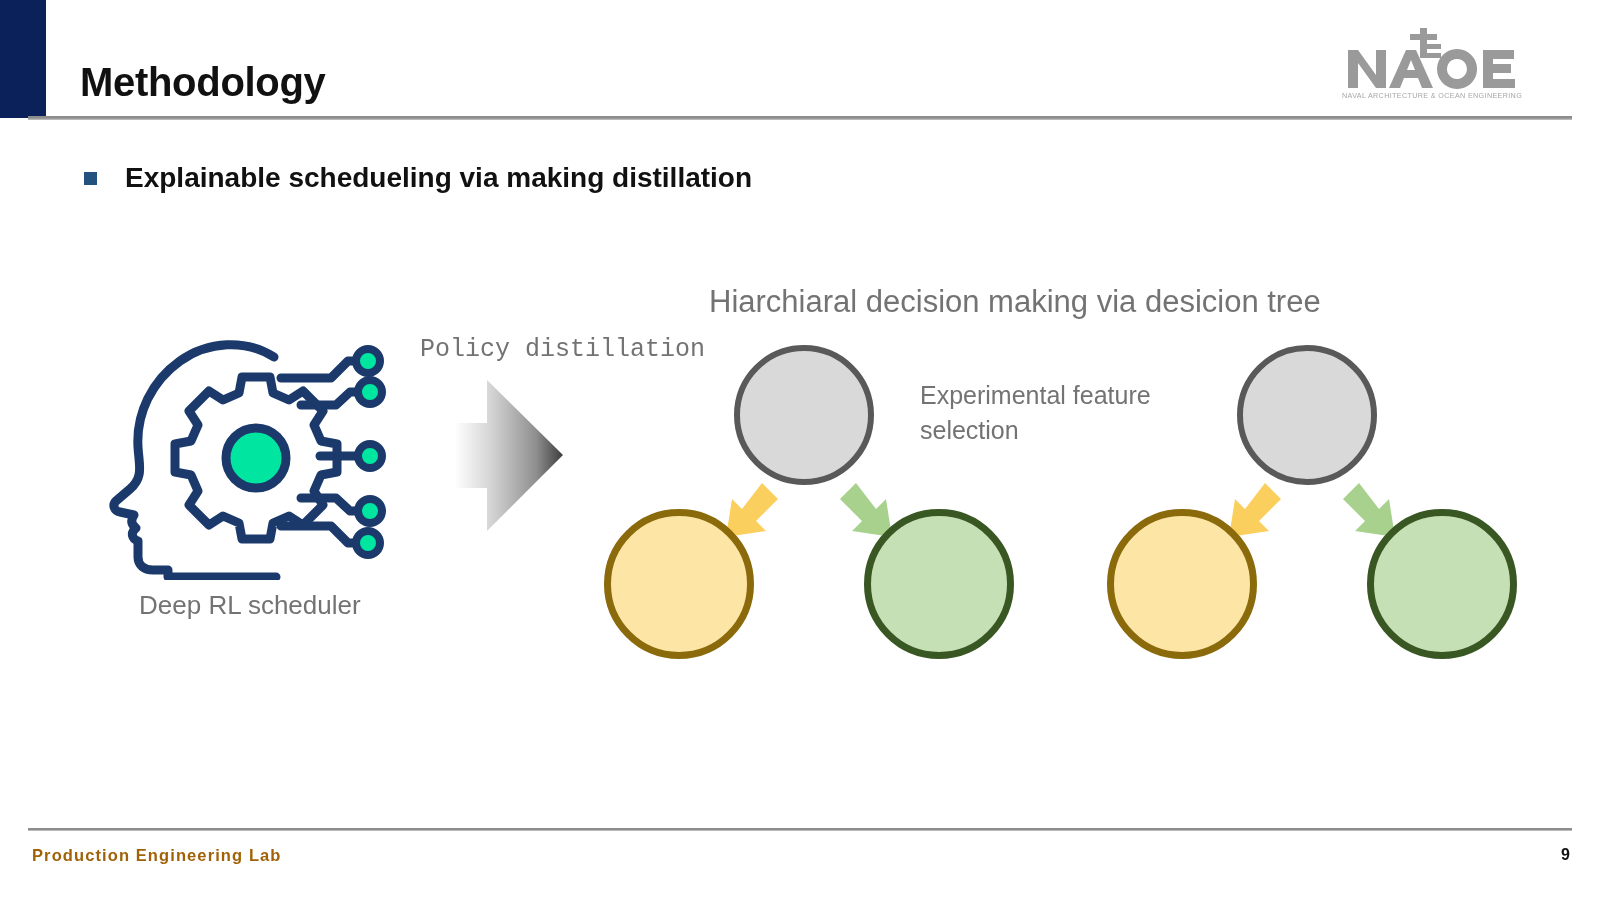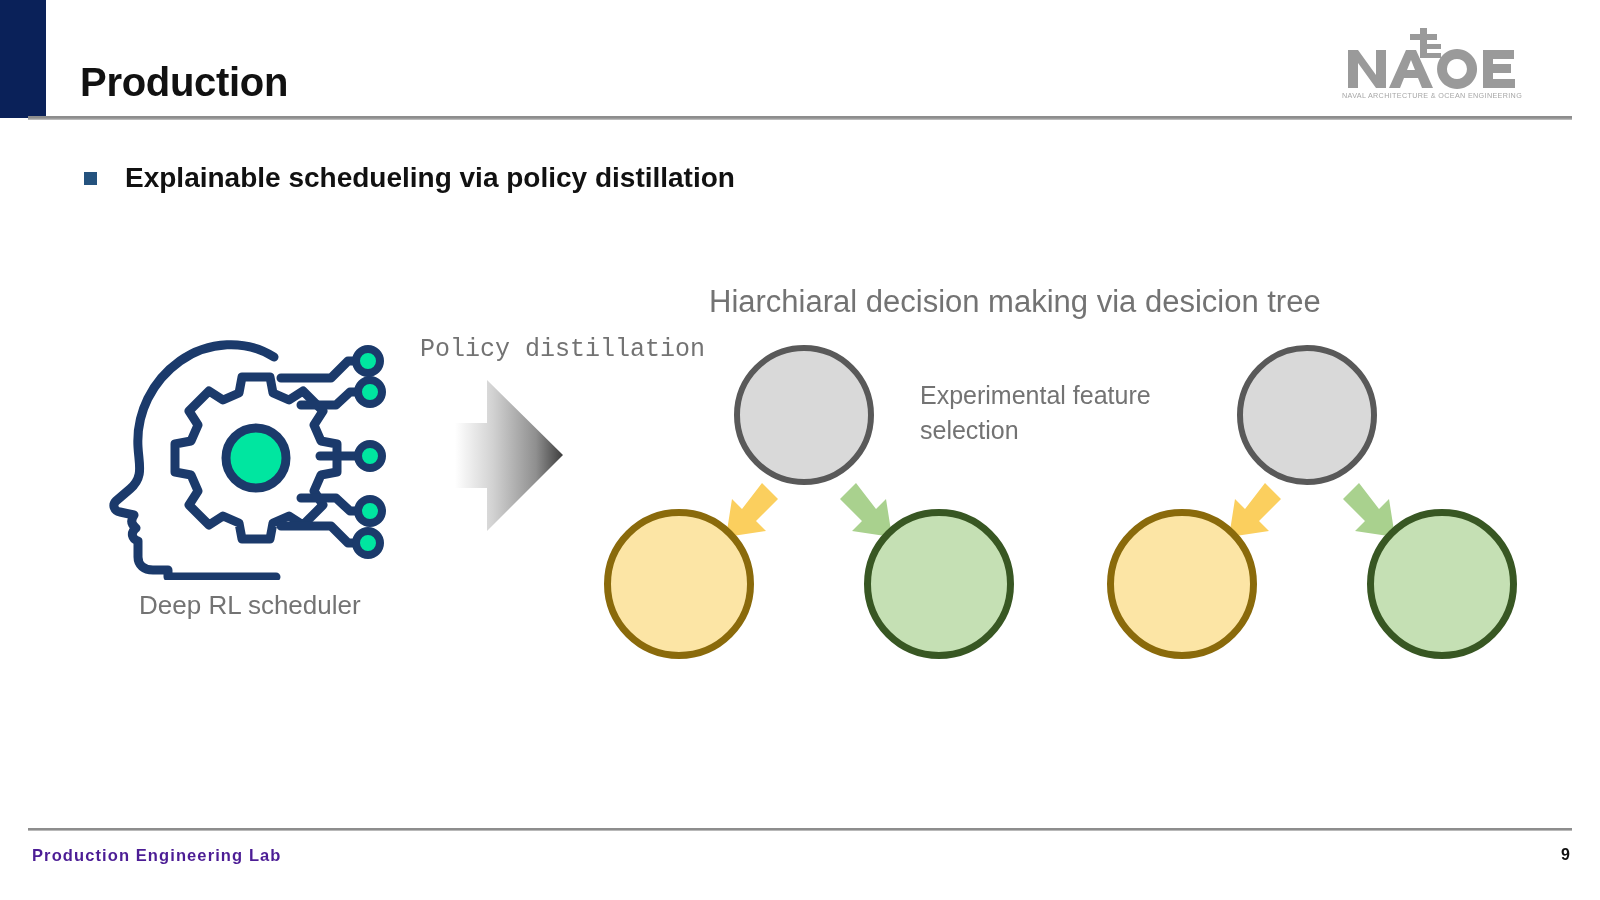--- a/index.html
+++ b/index.html
@@ -174,40 +174,40 @@
     width: 1544px;
     height: 3px;
     background: linear-gradient(to bottom, #8d8d8d 0%, #8d8d8d 50%, #cfcfcf 100%);
   }
   .footer-text {
     position: absolute;
     left: 32px;
     top: 846px;
     font-size: 16.5px;
     font-weight: bold;
-    color: #4c1d95;
+    color: #a16207;
     letter-spacing: 1.1px;
   }
   .page-number {
     position: absolute;
     right: 30px;
     top: 846px;
     font-size: 16px;
     font-weight: bold;
     color: #111111;
   }
 </style>
 </head>
 <body>
 
 <div id="slide">
 
   <div class="header-bar"></div>
   <div class="header-rule"></div>
-  <div class="slide-title">Production</div>
+  <div class="slide-title">Methodology</div>
 
   <div class="logo">
     <svg class="logo-mark" width="180" height="62" viewBox="0 0 180 62">
 
       <rect x="78" y="0" width="7" height="30" fill="#9a9a9a"></rect>
       <rect x="68" y="6" width="27" height="6" fill="#9a9a9a"></rect>
       <rect x="85" y="16" width="14" height="5" fill="#9a9a9a"></rect>
       <rect x="85" y="25" width="14" height="5" fill="#9a9a9a"></rect>
 
       <path d="M6 60 L6 22 L16 22 L34 47 L34 22 L44 22 L44 60 L34 60 L16 35 L16 60 Z" fill="#9a9a9a"></path>
@@ -216,21 +216,21 @@
 
       <path d="M115 21 a20 20 0 1 0 0.1 0 Z M115 31 a10 10 0 1 1 -0.1 0 Z" fill="#9a9a9a"></path>
 
       <path d="M141 60 L141 22 L172 22 L172 31 L151 31 L151 36 L169 36 L169 45 L151 45 L151 51 L173 51 L173 60 Z" fill="#9a9a9a"></path>
     </svg>
     <span class="logo-sub">NAVAL ARCHITECTURE &amp; OCEAN ENGINEERING</span>
   </div>
 
   <div class="bullet-row">
     <span class="bullet-square"></span>
-    <span class="bullet-text">Explainable schedueling via policy distillation</span>
+    <span class="bullet-text">Explainable schedueling via making distillation</span>
   </div>
 
   <div class="ai-icon">
     <svg width="290" height="255" viewBox="0 0 290 255">
       <g fill="none" stroke="#1B3A6B" stroke-width="9" stroke-linejoin="round" stroke-linecap="round">
 
         <path d="M178 32 C150 14 112 16 84 36 C56 56 40 88 42 122
                  C43 140 48 152 34 164 L20 176 C16 180 18 186 24 187 L38 190
                  C34 196 36 200 40 203 C34 208 36 214 42 216 L42 232
                  C42 240 48 245 57 245 L72 245 L72 252 L180 252"></path>

